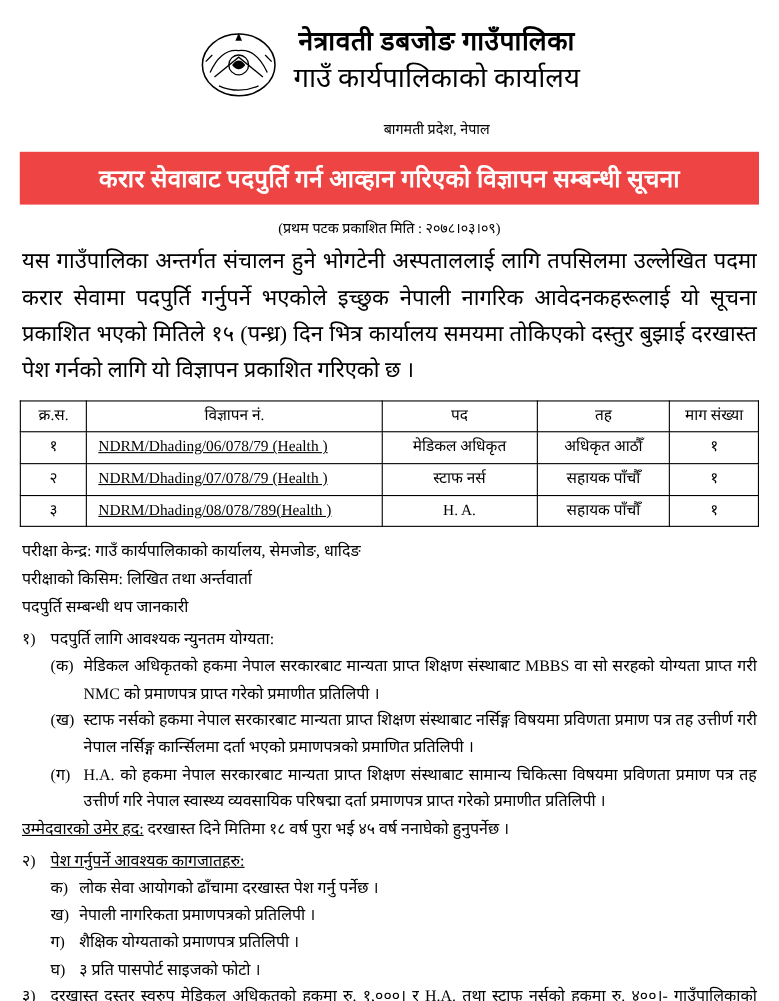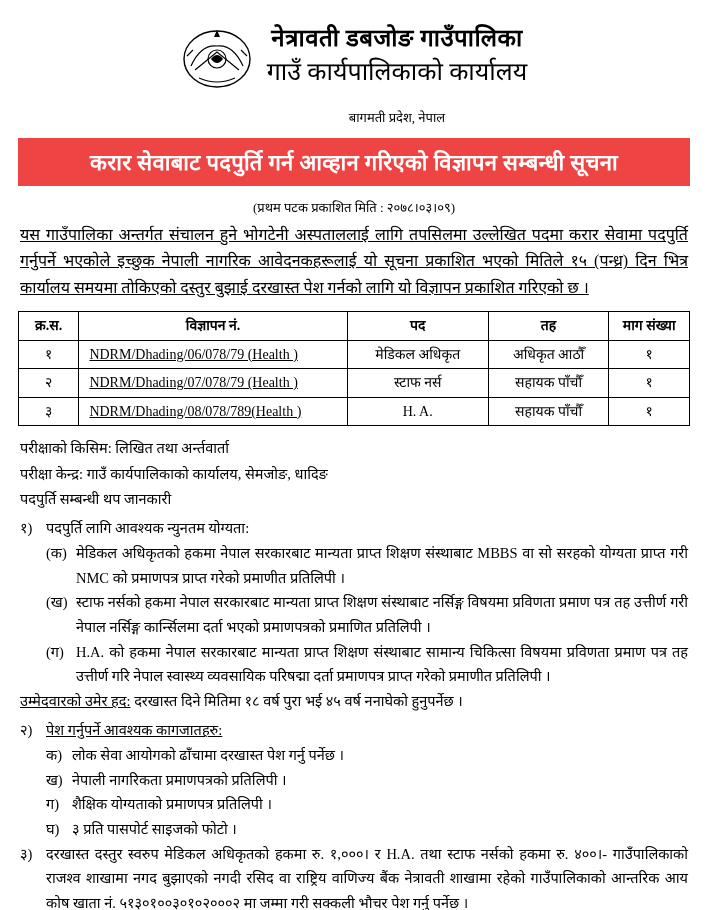--- a/index.html
+++ b/index.html
@@ -60,40 +60,39 @@
     letter-spacing:0.3px;
   }
   .pub-date {
     text-align:center;
     font-size:13px;
     margin-top:12px;
     margin-bottom:6px;
   }
   
   .intro {
-    font-size:16px;
+    font-size:20px;
     line-height:1.65;
     text-align:justify;
     margin:2px 2px 10px 2px;
-    text-decoration:underline;
   }
   
   table.vacancy {
     width:100%;
     border-collapse:collapse;
     font-size:14px;
     margin-bottom:10px;
   }
   table.vacancy th, table.vacancy td {
     border:1px solid #000;
     padding:4px 6px;
     text-align:center;
     line-height:1.4;
   }
-  table.vacancy th { font-weight:bold; }
+  table.vacancy th { font-weight:normal; }
   table.vacancy td.adv-no { text-align:left; padding-left:10px;text-decoration:underline; }
   .col-sn { width:9%; }
   .col-adv { width:40%;margin-top:28px; }
   .col-post { width:21%; }
   .col-level { width:18%; }
   .col-num { width:12%; }
   
   .line {
     font-size:14.5px;
     line-height:1.75;
@@ -178,22 +177,22 @@
       <tr>
         <td>३</td>
         <td class="adv-no">NDRM/Dhading/08/078/789(Health )</td>
         <td>H. A.</td>
         <td>सहायक पाँचौँ</td>
         <td>१</td>
       </tr>
     </tbody>
   </table>
 
+  <div class="line">परीक्षा केन्द्र: गाउँ कार्यपालिकाको कार्यालय, सेमजोङ, धादिङ</div>
   <div class="line">परीक्षाको किसिम: लिखित तथा अर्न्तवार्ता</div>
-  <div class="line">परीक्षा केन्द्र: गाउँ कार्यपालिकाको कार्यालय, सेमजोङ, धादिङ</div>
   <div class="line">पदपुर्ति सम्बन्धी थप जानकारी</div>
 
   <div class="item mt4">
     <div class="mark">१)</div>
     <div class="body">पदपुर्ति लागि आवश्यक न्युनतम योग्यता:</div>
   </div>
   <div class="indent1">
     <div class="item sub">
       <div class="mark">(क)</div>
       <div class="body">मेडिकल अधिकृतको हकमा नेपाल सरकारबाट मान्यता प्राप्त शिक्षण संस्थाबाट MBBS वा सो सरहको योग्यता प्राप्त गरी NMC को प्रमाणपत्र प्राप्त गरेको प्रमाणीत प्रतिलिपी ।</div>

